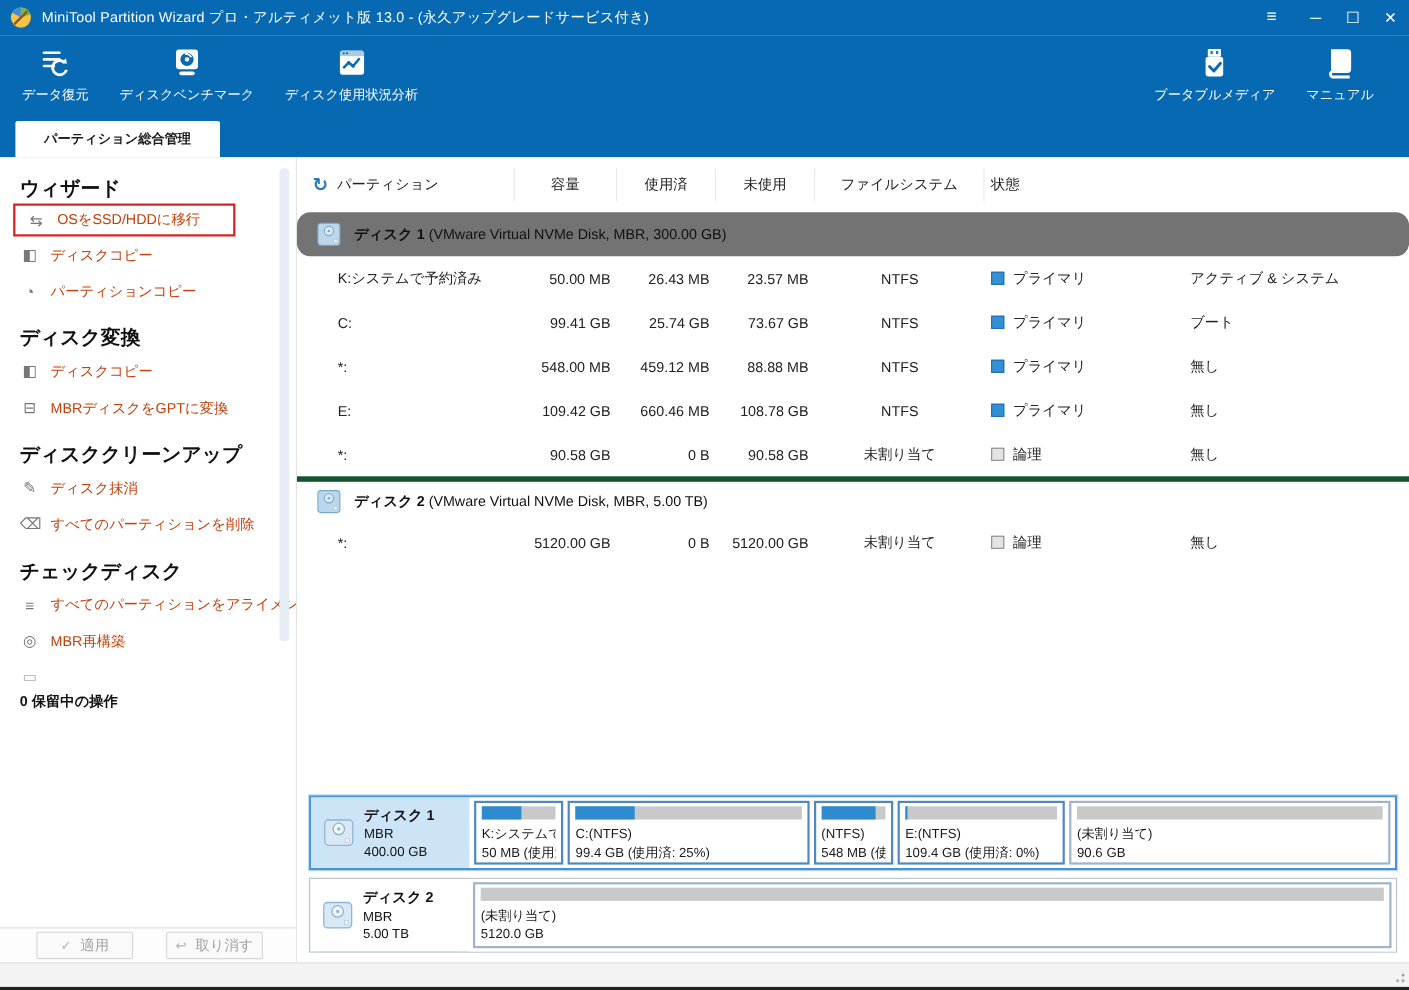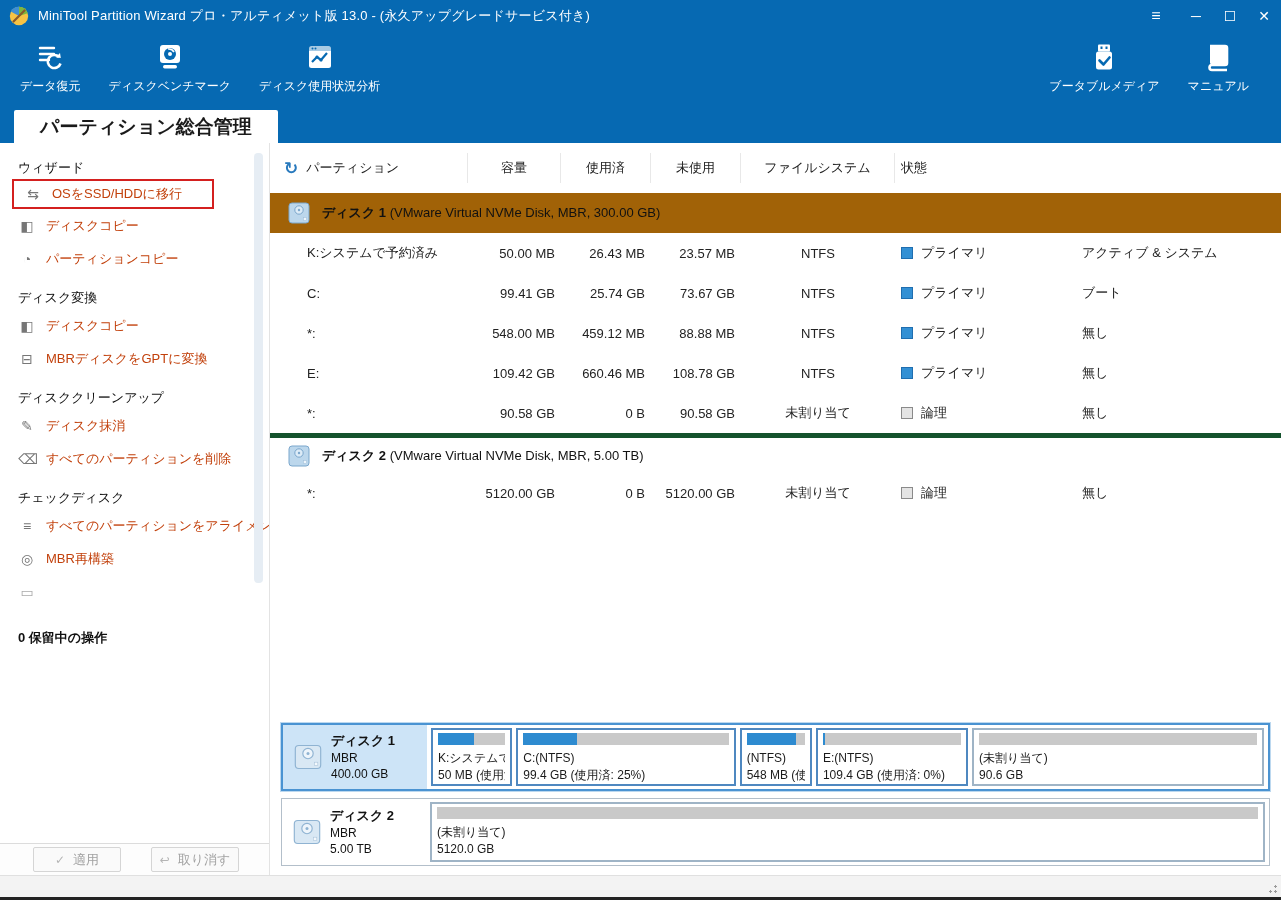--- a/index.html
+++ b/index.html
@@ -18,31 +18,31 @@
   .toolbar { height:78px; background:#0669b2; display:flex; align-items:flex-start; color:#fff; flex:0 0 auto; }
   .tb-group { display:flex; }
   .tb-left { padding-left:6px; }
   .tb-right { margin-left:auto; padding-right:18px; }
   .tb-item { display:flex; flex-direction:column; align-items:center; justify-content:flex-start; padding:10px 14px 0 14px; cursor:pointer; }
   .tb-item svg { width:30px; height:30px; margin-bottom:6px; }
   .tb-label { font-size:12px; white-space:nowrap; }
 
   
   .tabbar { height:33px; background:#0669b2; display:flex; align-items:flex-end; flex:0 0 auto; }
-  .tab { margin-left:14px; height:33px; background:#fff; color:#1a1a1a; font-size:19px; font-weight:bold; display:flex; align-items:center; padding:0 26px; border-radius:2px 2px 0 0; }
+  .tab { margin-left:14px; height:33px; background:#fff; color:#1a1a1a; font-size:12px; font-weight:bold; display:flex; align-items:center; padding:0 26px; border-radius:2px 2px 0 0; }
 
   
   .content { flex:1 1 auto; display:flex; min-height:0; }
 
   
   .sidebar { width:270px; flex:0 0 auto; background:#fff; border-right:1px solid #e3e3e3; display:flex; flex-direction:column; position:relative; }
   .sb-list { height:478px; overflow:hidden; padding:10px 0 0 18px; }
   .sb-section { margin-top:14px; }
   .sb-section:first-child { margin-top:6px; }
-  .sb-title { font-size:13px; font-weight:normal; color:#111; margin-bottom:2px; }
+  .sb-title { font-size:18px; font-weight:bold; color:#111; margin-bottom:2px; }
   .sb-item { display:flex; align-items:center; height:33px; cursor:pointer; }
   .sb-icon { width:18px; text-align:center; color:#777; font-size:14px; margin-right:10px; flex:0 0 auto; }
   .sb-label { font-size:13px; color:#c2410c; white-space:nowrap; }
   .sb-item.highlighted { border:2px solid #d4201f; padding:0 10px; margin-left:-6px; width:202px; height:30px; }
   .sb-item.partial .sb-icon { color:#aaa; }
   .sb-scrollbar { position:absolute; right:6px; top:10px; width:9px; height:430px; background:#e6edf4; border-radius:4px; }
   .sb-pending { padding:8px 0 0 18px; font-size:13px; font-weight:bold; color:#111; }
   .sb-bottom { margin-top:auto; border-top:1px solid #dcdcdc; height:32px; display:flex; align-items:center; gap:30px; padding-left:33px; background:#fdfdfd; }
   .sb-btn { width:88px; height:25px; background:#fafafa; border:1px solid #d5d5d5; color:#a2a2a2; font-size:13px; display:flex; align-items:center; justify-content:center; gap:8px; border-radius:2px; }
   .sb-btn .bicon { font-size:12px; color:#b5b5b5; }
@@ -51,21 +51,21 @@
   .main { flex:1 1 auto; display:flex; flex-direction:column; min-width:0; background:#fff; }
   .table-wrap { height:572px; overflow:hidden; }
   .tbl-grid { display:grid; grid-template-columns:198px 93px 90px 90px 154px 181px 1fr; align-items:center; }
   .tbl-header { height:50px; }
   .tbl-header .hc { font-size:13px; color:#222; height:30px; display:flex; align-items:center; border-right:1px solid #e8e8e8; padding:0 6px; }
   .tbl-header .hc:last-child { border-right:none; }
   .hc.first { padding-left:14px; gap:8px; }
   .hc.center { justify-content:center; }
   .refresh-ic { color:#2879bd; font-size:17px; font-weight:bold; cursor:pointer; line-height:1; }
   .disk-band { height:40px; display:flex; align-items:center; padding-left:16px; gap:10px; cursor:pointer; }
-  .disk-band.selected { background:#a16207; }
+  .disk-band.selected { background:#737373;border-radius:12px; }
   .disk-band.bordered { border-top:5px solid #14532d; }
   .disk-band .dlabel { font-size:13px; color:#111; }
   .disk-band .dlabel b { font-weight:bold; }
   .p-row { height:40px; cursor:pointer; }
   .p-row > div { font-size:13px; color:#222; padding:0 6px; display:flex; align-items:center; height:100%; }
   .c-name { padding-left:37px !important; }
   .c-num { justify-content:flex-end; }
   .c-fs { justify-content:center; }
   .c-type { gap:8px; }
   .type-sq { width:12px; height:12px; flex:0 0 auto; }

